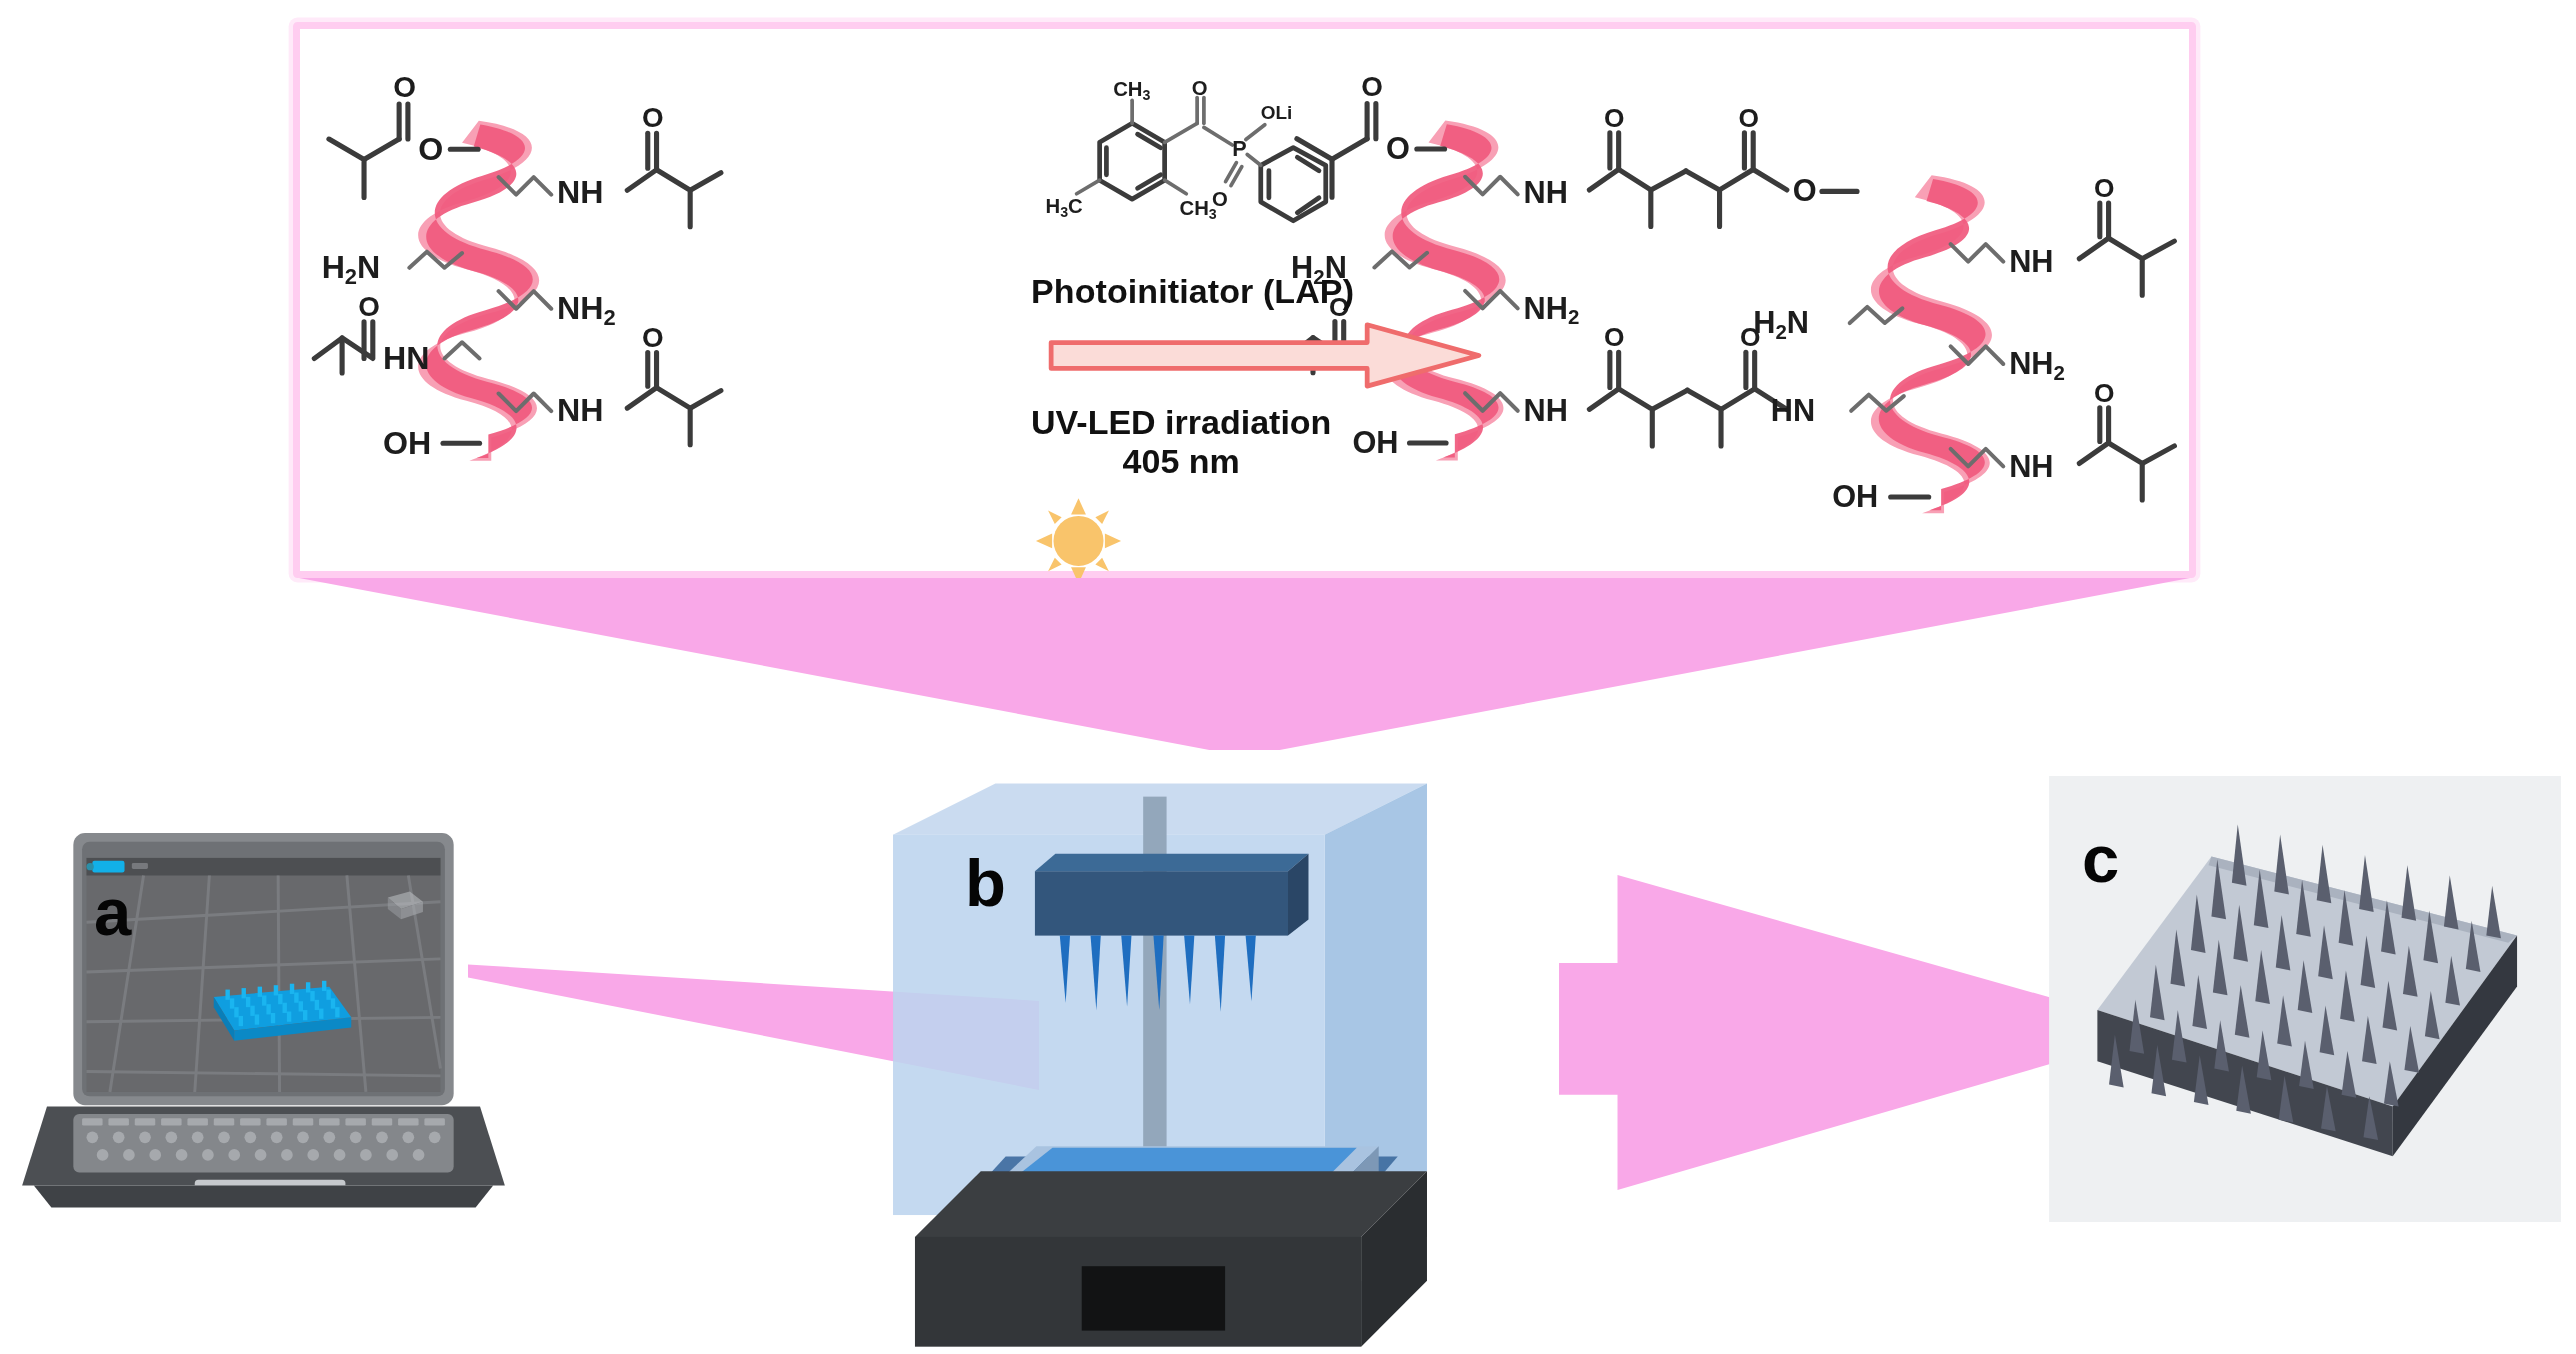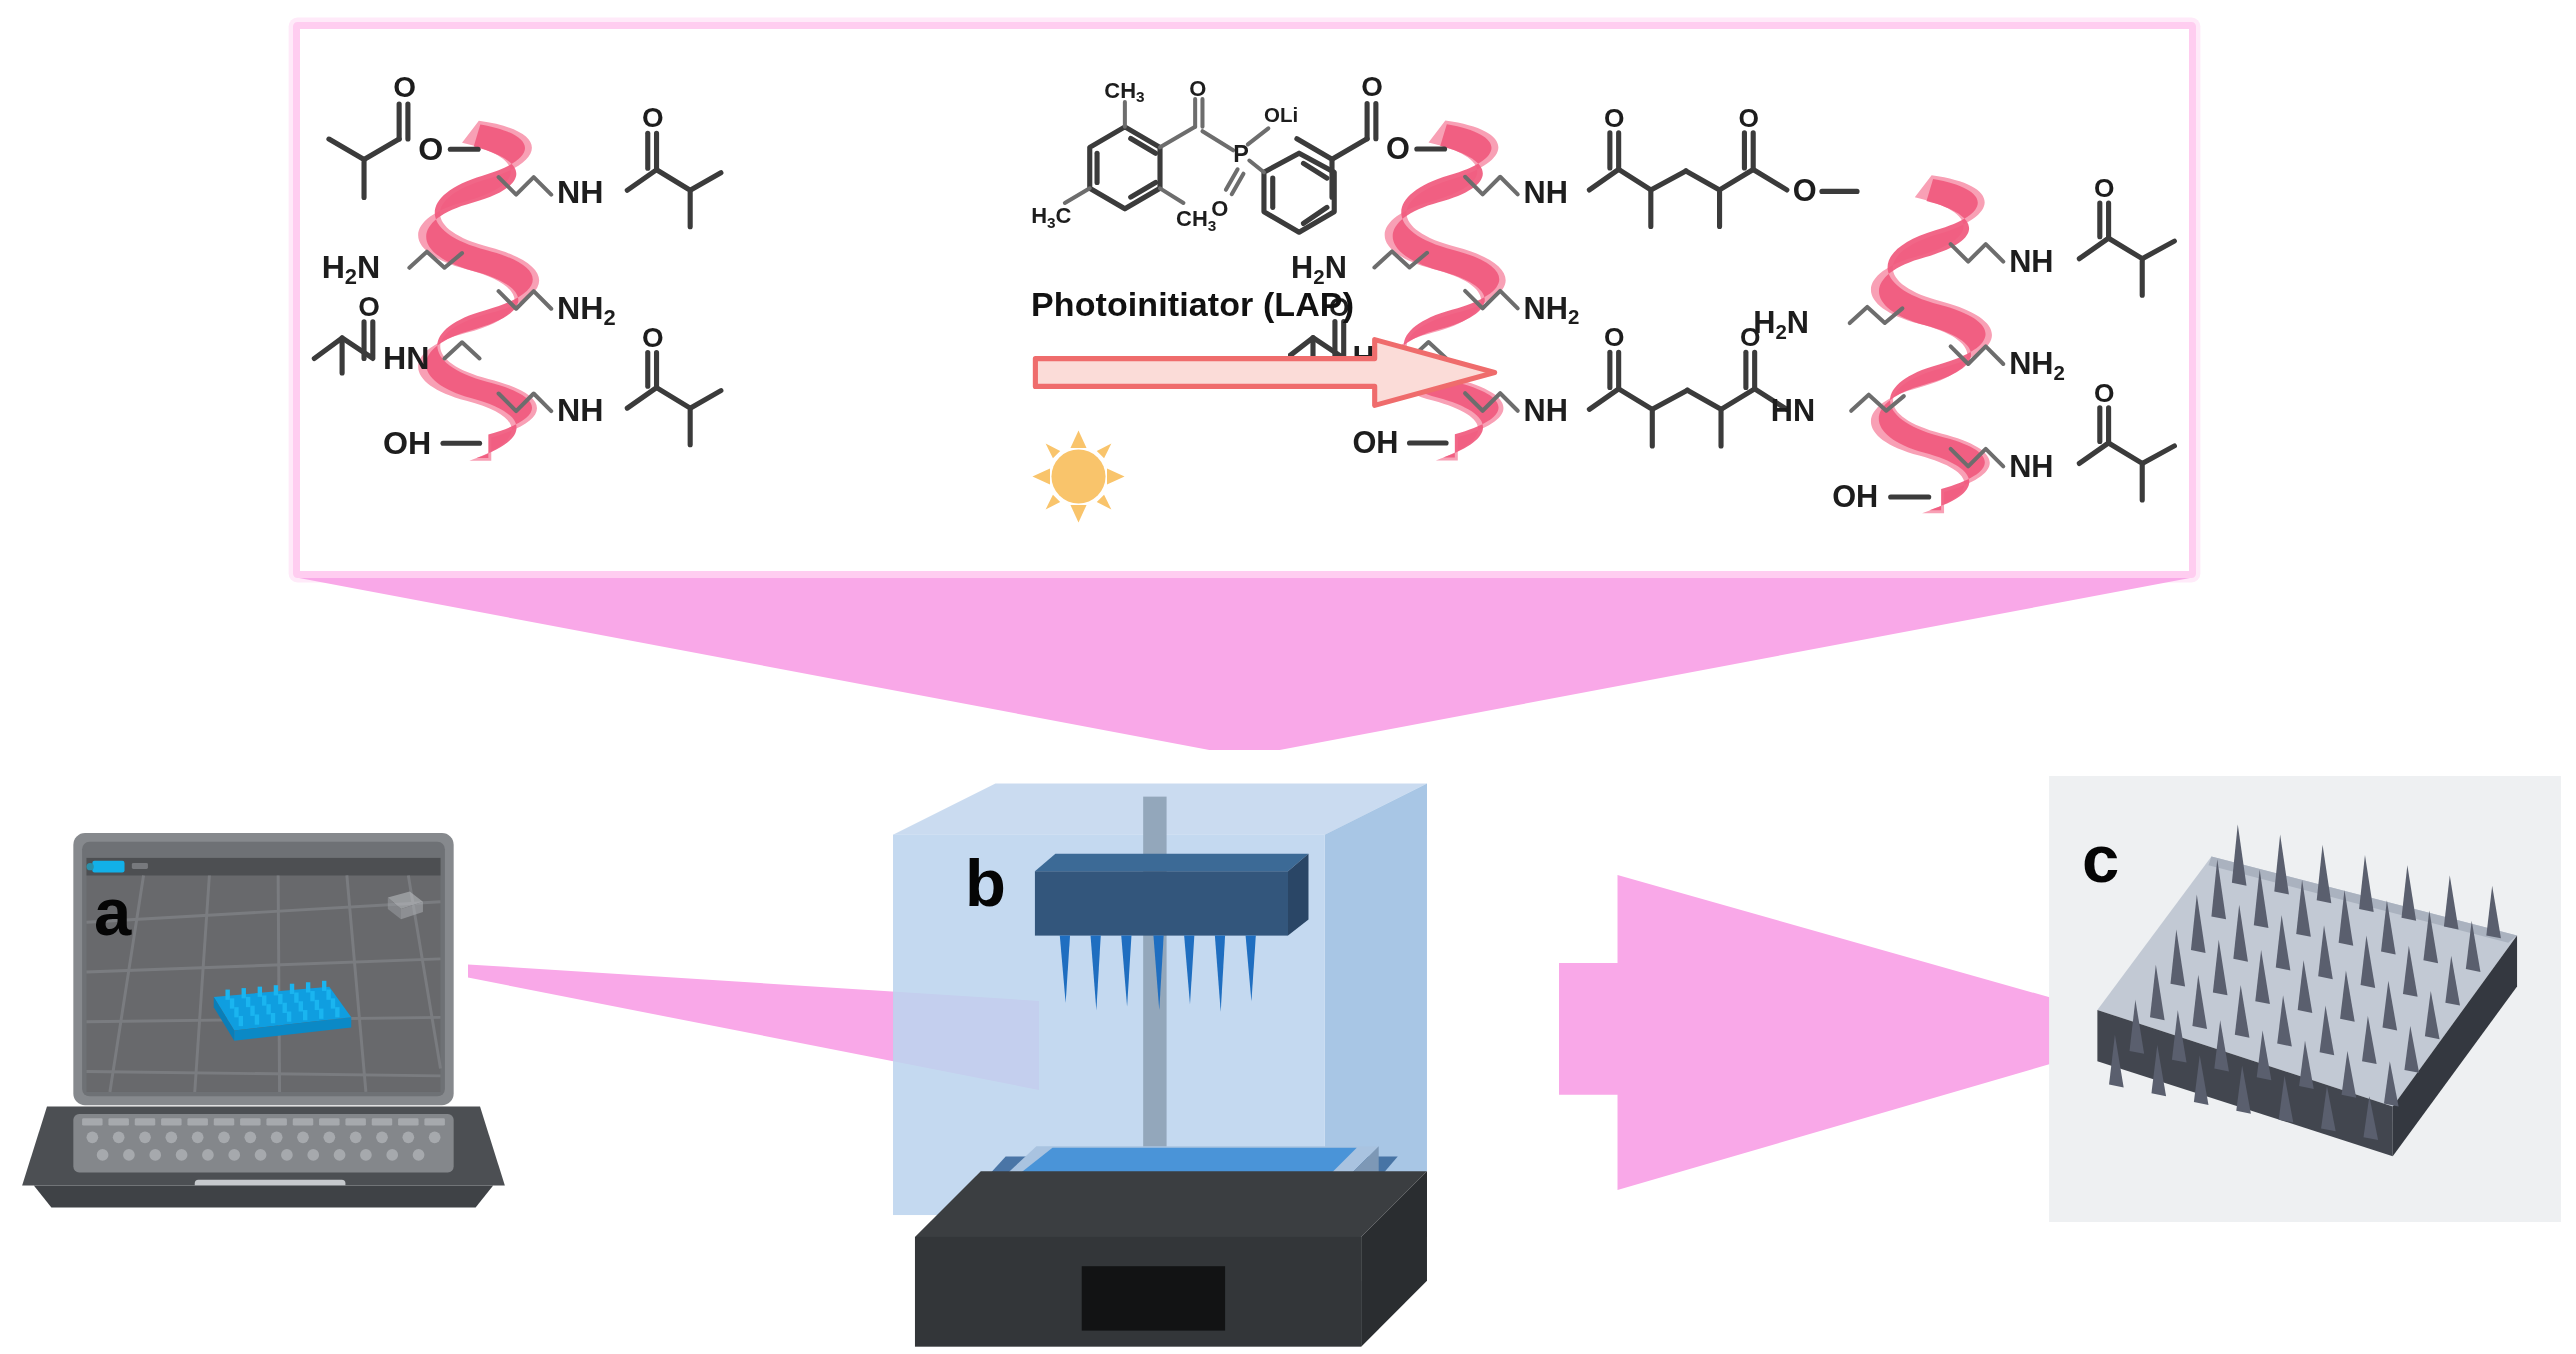--- a/index.html
+++ b/index.html
@@ -333,20 +333,24 @@
           </g>
           <path class="bond-thin" d="M298 110 L318 126"></path>
         </svg>
 
         <div id="photoinitiator-label">Photoinitiator (LAP)</div>
 
         <svg id="rxn-arrow" width="468" height="81" viewBox="0 0 640 110">
           <path d="M6 36 L470 36 L470 10 L634 55 L470 100 L470 74 L6 74 Z" fill="#fbdcd8" stroke="#ef6c6c" stroke-width="7" stroke-linejoin="round"></path>
         </svg>
 
+        <div id="uv-label">
+          <div>UV-LED irradiation</div>
+          <div>405 nm</div>
+        </div>
 
         <svg id="sun-icon-wrap" width="95" height="95" viewBox="0 0 130 130">
           <g fill="#f9c46b">
             <circle cx="65" cy="65" r="37"></circle>
             <polygon points="65,2 54,26 76,26"></polygon>
             <polygon points="65,128 54,104 76,104"></polygon>
             <polygon points="2,65 26,54 26,76"></polygon>
             <polygon points="128,65 104,54 104,76"></polygon>
             <polygon points="20,20 40,30 30,40"></polygon>
             <polygon points="110,20 90,30 100,40"></polygon>

